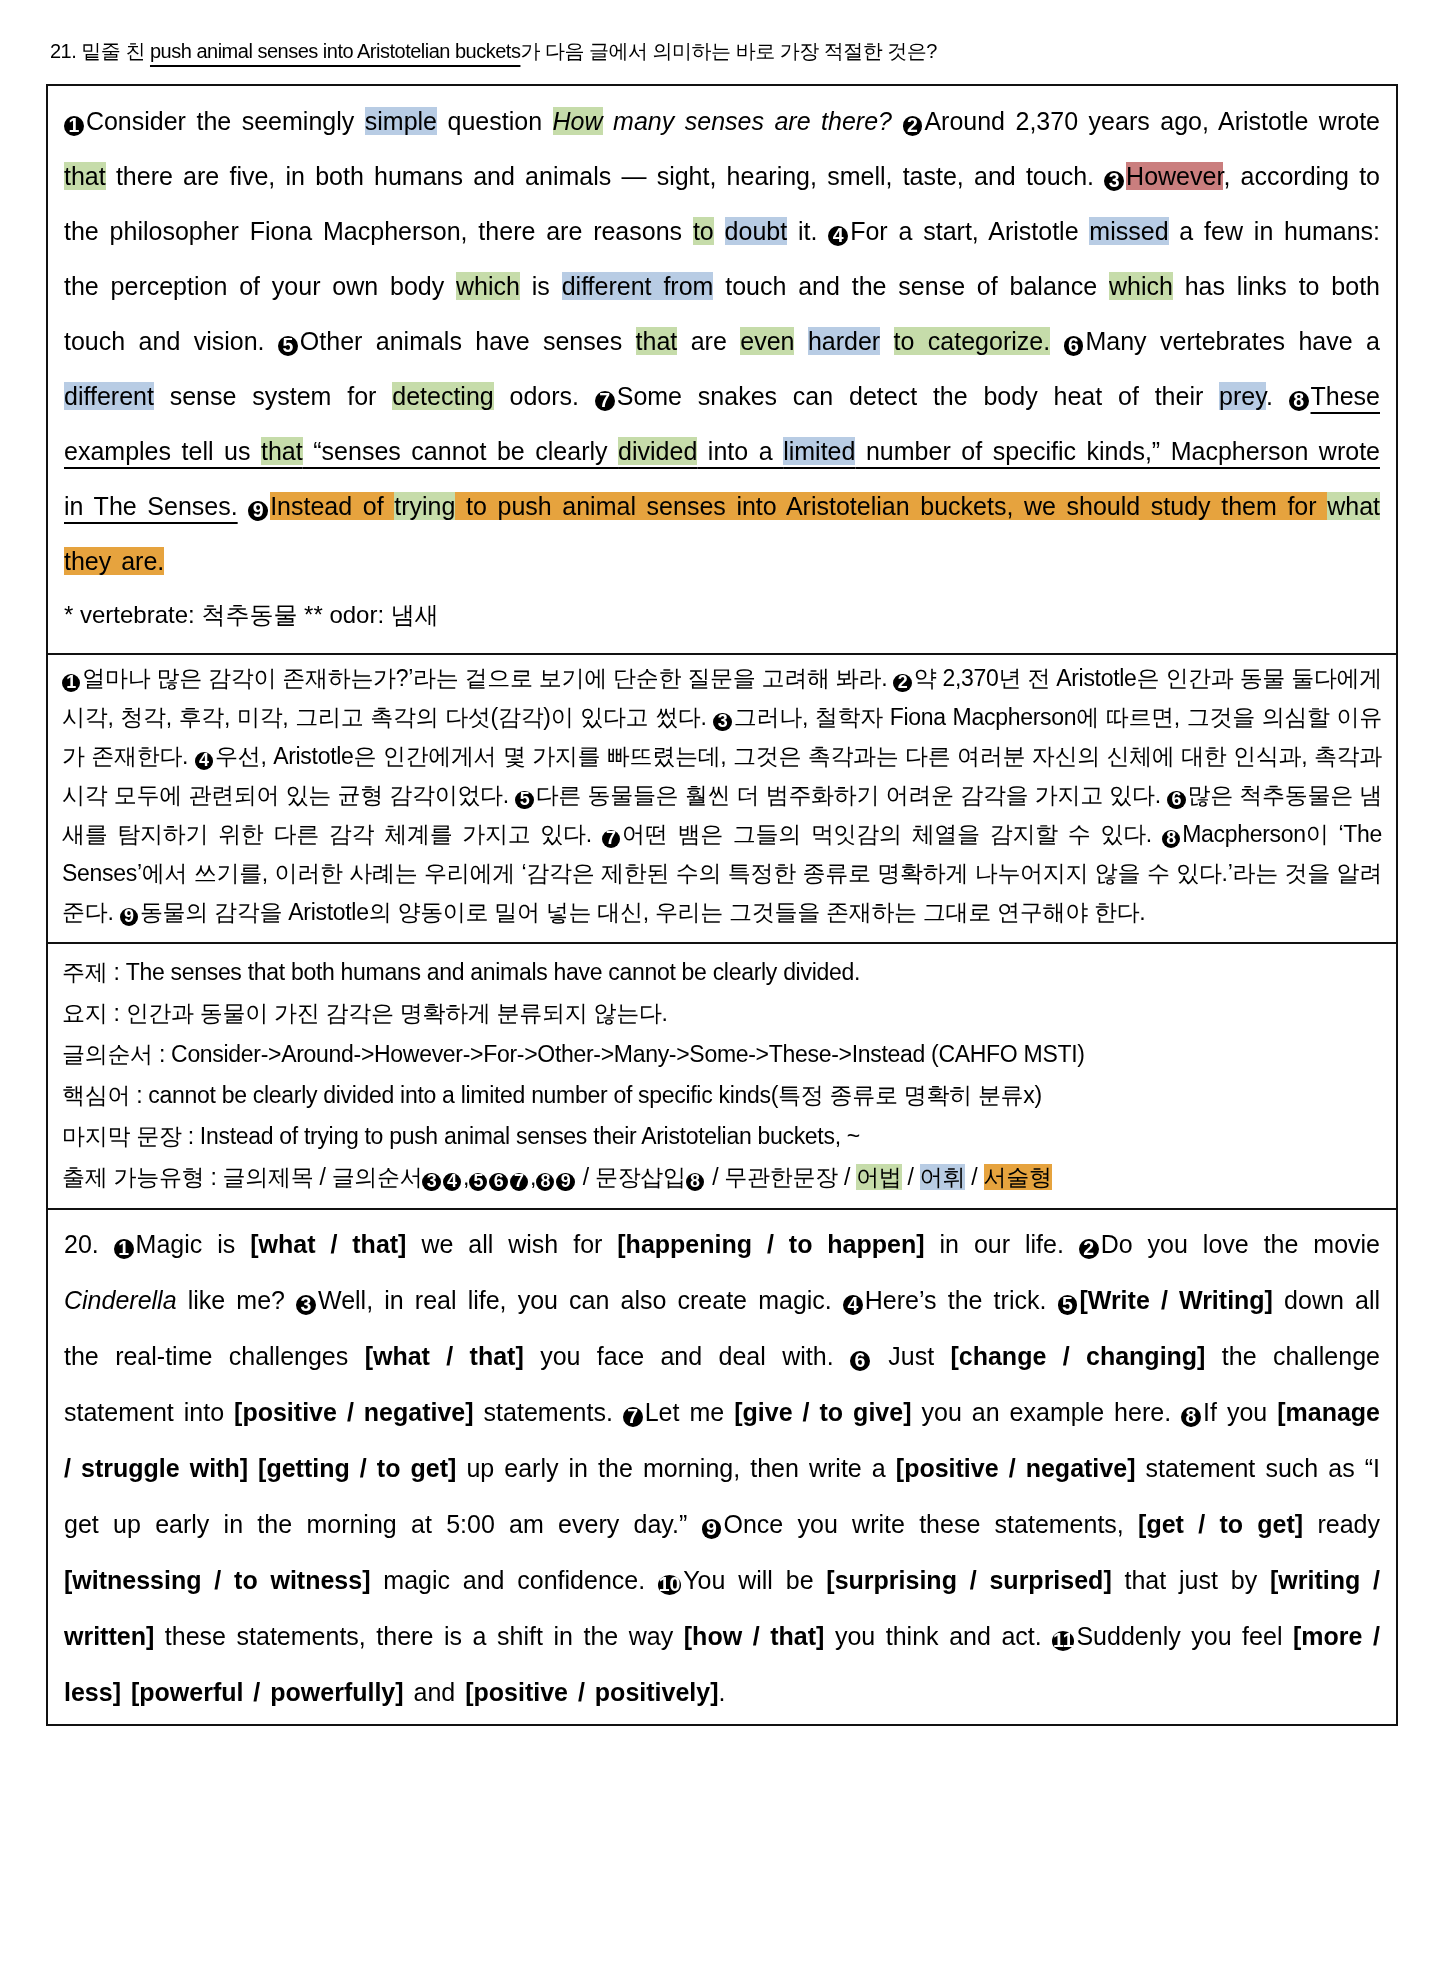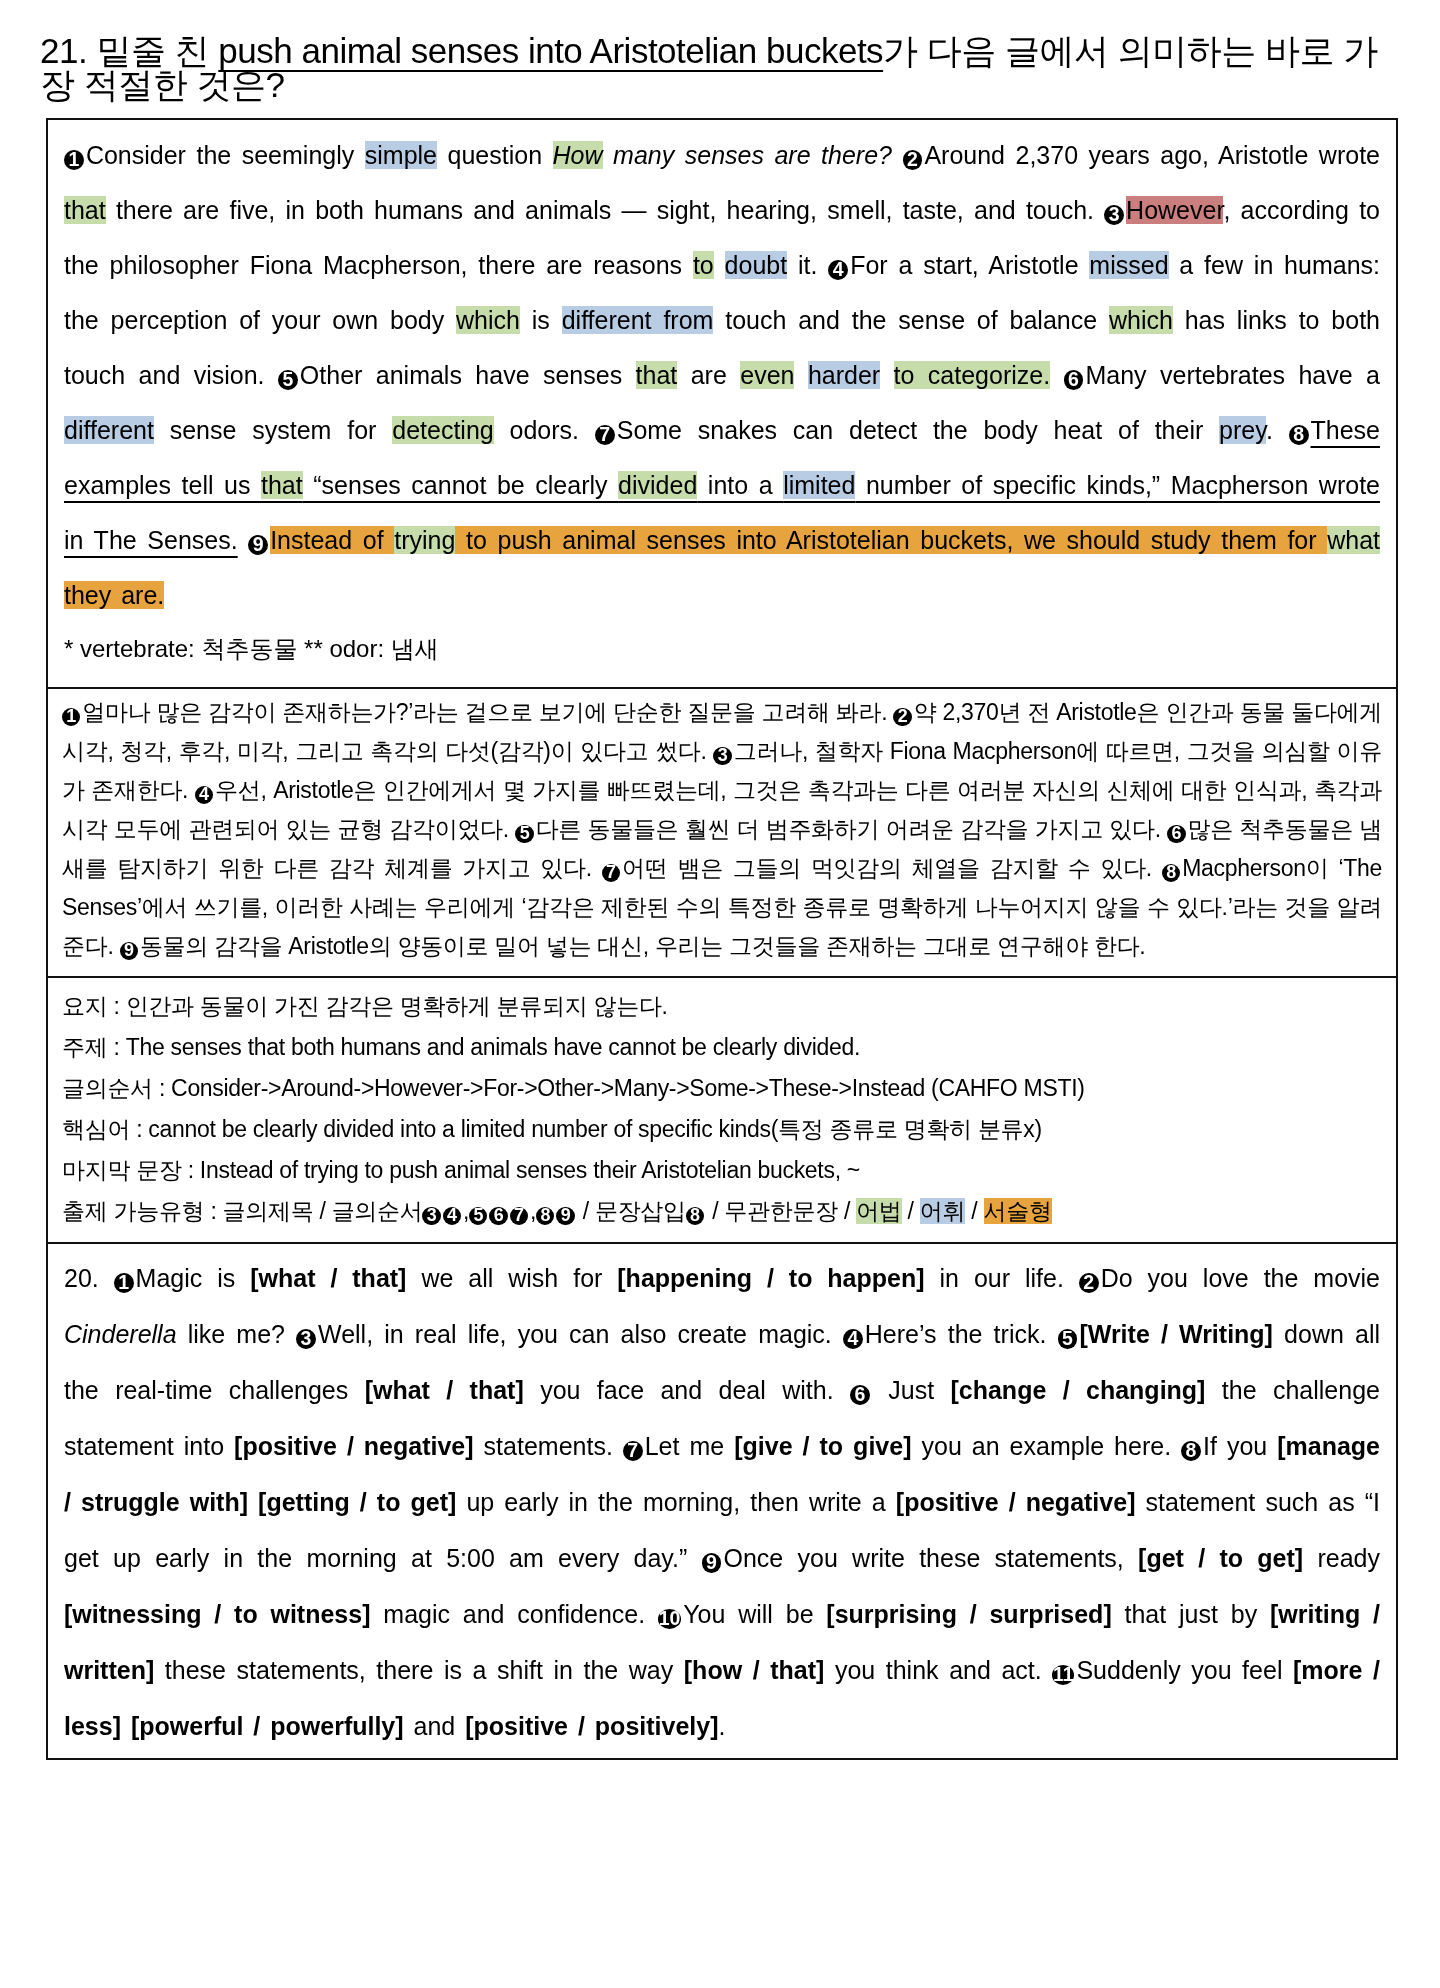--- a/index.html
+++ b/index.html
@@ -4,22 +4,22 @@
 <style>
   * { margin:0; padding:0; box-sizing:border-box; }
   html,body { background:#ffffff; }
   body {
     width:1440px; height:1988px;
     font-family:"Liberation Sans","DejaVu Sans",sans-serif;
     color:#000;
     padding:34px 30px 0 34px;
   }
   .title {
-    font-size:35px; line-height:34px;
-    margin-left:6px; margin-bottom:16px;
+    font-size:20px; line-height:34px;
+    margin-left:16px; margin-bottom:16px;
     letter-spacing:-0.5px;
   }
   .content { margin-left:12px; width:1352px; }
   .box {
     border:2px solid #111;
     background:#fff;
   }
   .box + .box { margin-top:-2px; }
   .passage-box { padding:8px 16px 12px 16px; }
   .passage-text { font-size:25px; line-height:55px; text-align:justify; word-spacing:3px; }
@@ -57,22 +57,22 @@
   <div class="box passage-box">
     <div class="passage-text"><span class="cnum">1</span><span>Consider the seemingly </span><span class="hb">simple</span><span> question </span><span class="i hg">How</span><span class="i"> many senses are there?</span><span> </span><span class="cnum">2</span><span>Around 2,370 years ago, Aristotle wrote </span><span class="hg">that</span><span> there are five, in both humans and animals — sight, hearing, smell, taste, and touch. </span><span class="cnum">3</span><span class="hr">However</span><span>, according to the philosopher Fiona Macpherson, there are reasons </span><span class="hg">to</span><span> </span><span class="hb">doubt</span><span> it. </span><span class="cnum">4</span><span>For a start, Aristotle </span><span class="hb">missed</span><span> a few in humans: the perception of your own body </span><span class="hg">which</span><span> is </span><span class="hb">different from</span><span> touch and the sense of balance </span><span class="hg">which</span><span> has links to both touch and vision. </span><span class="cnum">5</span><span>Other animals have senses </span><span class="hg">that</span><span> are </span><span class="hg">even</span><span> </span><span class="hb">harder</span><span> </span><span class="hg">to categorize.</span><span> </span><span class="cnum">6</span><span>Many vertebrates have a </span><span class="hb">different</span><span> sense system for </span><span class="hg">detecting</span><span> odors. </span><span class="cnum">7</span><span>Some snakes can detect the body heat of their </span><span class="hb">prey</span><span>. </span><span class="cnum">8</span><span class="u">These examples tell us </span><span class="u hg">that</span><span class="u"> “senses cannot be clearly </span><span class="u hg">divided</span><span class="u"> into a </span><span class="u hb">limited</span><span class="u"> number of specific kinds,” Macpherson wrote in The Senses.</span><span> </span><span class="cnum">9</span><span class="ho">Instead of </span><span class="hg">trying</span><span class="ho"> to push animal senses into Aristotelian buckets, we should study them for </span><span class="hg">what</span><span class="ho"> they are.</span></div>
     <div class="footnote">* vertebrate: 척추동물 ** odor: 냄새</div>
   </div>
 
   <div class="box translation-box">
     <div class="translation-text"><span class="cnum">1</span><span>얼마나 많은 감각이 존재하는가?’라는 겉으로 보기에 단순한 질문을 고려해 봐라. </span><span class="cnum">2</span><span>약 2,370년 전 Aristotle은 인간과 동물 둘다에게 시각, 청각, 후각, 미각, 그리고 촉각의 다섯(감각)이 있다고 썼다. </span><span class="cnum">3</span><span>그러나, 철학자 Fiona Macpherson에 따르면, 그것을 의심할 이유가 존재한다. </span><span class="cnum">4</span><span>우선, Aristotle은 인간에게서 몇 가지를 빠뜨렸는데, 그것은 촉각과는 다른 여러분 자신의 신체에 대한 인식과, 촉각과 시각 모두에 관련되어 있는 균형 감각이었다. </span><span class="cnum">5</span><span>다른 동물들은 훨씬 더 범주화하기 어려운 감각을 가지고 있다. </span><span class="cnum">6</span><span>많은 척추동물은 냄새를 탐지하기 위한 다른 감각 체계를 가지고 있다. </span><span class="cnum">7</span><span>어떤 뱀은 그들의 먹잇감의 체열을 감지할 수 있다. </span><span class="cnum">8</span><span>Macpherson이 ‘The Senses’에서 쓰기를, 이러한 사례는 우리에게 ‘감각은 제한된 수의 특정한 종류로 명확하게 나누어지지 않을 수 있다.’라는 것을 알려 준다. </span><span class="cnum">9</span><span>동물의 감각을 Aristotle의 양동이로 밀어 넣는 대신, 우리는 그것들을 존재하는 그대로 연구해야 한다.</span></div>
   </div>
 
   <div class="box summary-box">
+    <div class="summary-line"><span>주제 : The senses that both humans and animals have cannot be clearly divided.</span></div>
     <div class="summary-line"><span>요지 : 인간과 동물이 가진 감각은 명확하게 분류되지 않는다.</span></div>
-    <div class="summary-line"><span>주제 : The senses that both humans and animals have cannot be clearly divided.</span></div>
     <div class="summary-line"><span>글의순서 : Consider-&gt;Around-&gt;However-&gt;For-&gt;Other-&gt;Many-&gt;Some-&gt;These-&gt;Instead (CAHFO MSTI)</span></div>
     <div class="summary-line"><span>핵심어 : cannot be clearly divided into a limited number of specific kinds(특정 종류로 명확히 분류x)</span></div>
     <div class="summary-line"><span>마지막 문장 : Instead of trying to push animal senses their Aristotelian buckets, ~</span></div>
     <div class="summary-line"><span>출제 가능유형 : 글의제목 / 글의순서</span><span class="cnum">3</span><span class="cnum">4</span><span>,</span><span class="cnum">5</span><span class="cnum">6</span><span class="cnum">7</span><span>,</span><span class="cnum">8</span><span class="cnum">9</span><span> / 문장삽입</span><span class="cnum">8</span><span> / 무관한문장 / </span><span class="hg">어법</span><span> / </span><span class="hb">어휘</span><span> / </span><span class="ho">서술형</span></div>
   </div>
 
   <div class="box q20-box">
     <div class="q20-text"><span>20. </span><span class="cnum">1</span><span>Magic is </span><span class="bd">[what / that]</span><span> we all wish for </span><span class="bd">[happening / to happen]</span><span> in our life. </span><span class="cnum">2</span><span>Do you love the movie </span><span class="i">Cinderella</span><span> like me? </span><span class="cnum">3</span><span>Well, in real life, you can also create magic. </span><span class="cnum">4</span><span>Here’s the trick. </span><span class="cnum">5</span><span class="bd">[Write / Writing]</span><span> down all the real-time challenges </span><span class="bd">[what / that]</span><span> you face and deal with. </span><span class="cnum">6</span><span> Just </span><span class="bd">[change / changing]</span><span> the challenge statement into </span><span class="bd">[positive / negative]</span><span> statements. </span><span class="cnum">7</span><span>Let me </span><span class="bd">[give / to give]</span><span> you an example here. </span><span class="cnum">8</span><span>If you </span><span class="bd">[manage / struggle with]</span><span> </span><span class="bd">[getting / to get]</span><span> up early in the morning, then write a </span><span class="bd">[positive / negative]</span><span> statement such as “I get up early in the morning at 5:00 am every day.” </span><span class="cnum">9</span><span>Once you write these statements, </span><span class="bd">[get / to get]</span><span> ready </span><span class="bd">[witnessing / to witness]</span><span> magic and confidence. </span><span class="cnum">10</span><span>You will be </span><span class="bd">[surprising / surprised]</span><span> that just by </span><span class="bd">[writing / written]</span><span> these statements, there is a shift in the way </span><span class="bd">[how / that]</span><span> you think and act. </span><span class="cnum">11</span><span>Suddenly you feel </span><span class="bd">[more / less]</span><span> </span><span class="bd">[powerful / powerfully]</span><span> and </span><span class="bd">[positive / positively]</span><span>.</span></div>
   </div>
 

